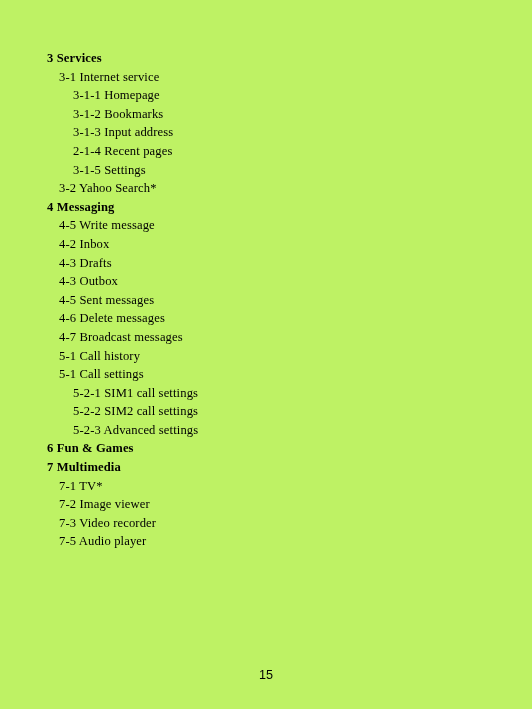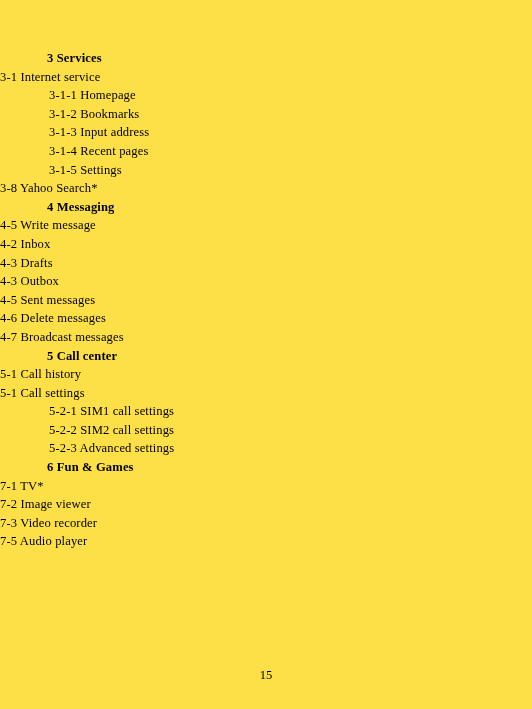--- a/index.html
+++ b/index.html
@@ -16,88 +16,89 @@
     color: #000000;
     -webkit-font-smoothing: antialiased;
     overflow: hidden;
   }
   #page {
     position: absolute;
     left: 0;
     top: 0;
     width: 532px;
     height: 709px;
-    background: #fde047;
+    background: #bef264;
   }
   #content {
     position: absolute;
     left: 0;
     top: 49px;
     width: 532px;
   }
   .toc-line {
     display: block;
     font-size: 12.6px;
     line-height: 18.6px;
     height: 18.6px;
     white-space: pre;
     letter-spacing: 0.01em;
   }
   .lvl1 {
     padding-left: 47px;
     font-weight: bold;
   }
   .lvl2 {
+    padding-left: 59px;
     font-weight: normal;
   }
   .lvl3 {
-    padding-left: 49px;
+    padding-left: 73px;
     font-weight: normal;
   }
   #page-number {
     position: absolute;
     left: 0;
     top: 666px;
     width: 532px;
     text-align: center;
     font-size: 12.6px;
     line-height: 18.6px;
-    font-family: Liberation Serif, serif;
+    font-family: Liberation Sans, sans-serif;
     color: #000000;
   }
 </style>
 </head>
 <body>
 
 <div id="page">
 
   <div id="content">
       <div class="toc-line lvl1">3 Services</div>
       <div class="toc-line lvl2">3-1 Internet service</div>
       <div class="toc-line lvl3">3-1-1 Homepage</div>
       <div class="toc-line lvl3">3-1-2 Bookmarks</div>
       <div class="toc-line lvl3">3-1-3 Input address</div>
-      <div class="toc-line lvl3">3-1-4 Recent pages</div>
+      <div class="toc-line lvl3">2-1-4 Recent pages</div>
       <div class="toc-line lvl3">3-1-5 Settings</div>
-      <div class="toc-line lvl2">3-8 Yahoo Search*</div>
+      <div class="toc-line lvl2">3-2 Yahoo Search*</div>
       <div class="toc-line lvl1">4 Messaging</div>
       <div class="toc-line lvl2">4-5 Write message</div>
       <div class="toc-line lvl2">4-2 Inbox</div>
       <div class="toc-line lvl2">4-3 Drafts</div>
       <div class="toc-line lvl2">4-3 Outbox</div>
       <div class="toc-line lvl2">4-5 Sent messages</div>
       <div class="toc-line lvl2">4-6 Delete messages</div>
       <div class="toc-line lvl2">4-7 Broadcast messages</div>
-      <div class="toc-line lvl1">5 Call center</div>
       <div class="toc-line lvl2">5-1 Call history</div>
       <div class="toc-line lvl2">5-1 Call settings</div>
       <div class="toc-line lvl3">5-2-1 SIM1 call settings</div>
       <div class="toc-line lvl3">5-2-2 SIM2 call settings</div>
       <div class="toc-line lvl3">5-2-3 Advanced settings</div>
       <div class="toc-line lvl1">6 Fun &amp; Games</div>
+      <div class="toc-line lvl1">7 Multimedia</div>
       <div class="toc-line lvl2">7-1 TV*</div>
       <div class="toc-line lvl2">7-2 Image viewer</div>
       <div class="toc-line lvl2">7-3 Video recorder</div>
       <div class="toc-line lvl2">7-5 Audio player</div>
     </div>
 
   <div id="page-number">15</div>
 
 </div>
 

